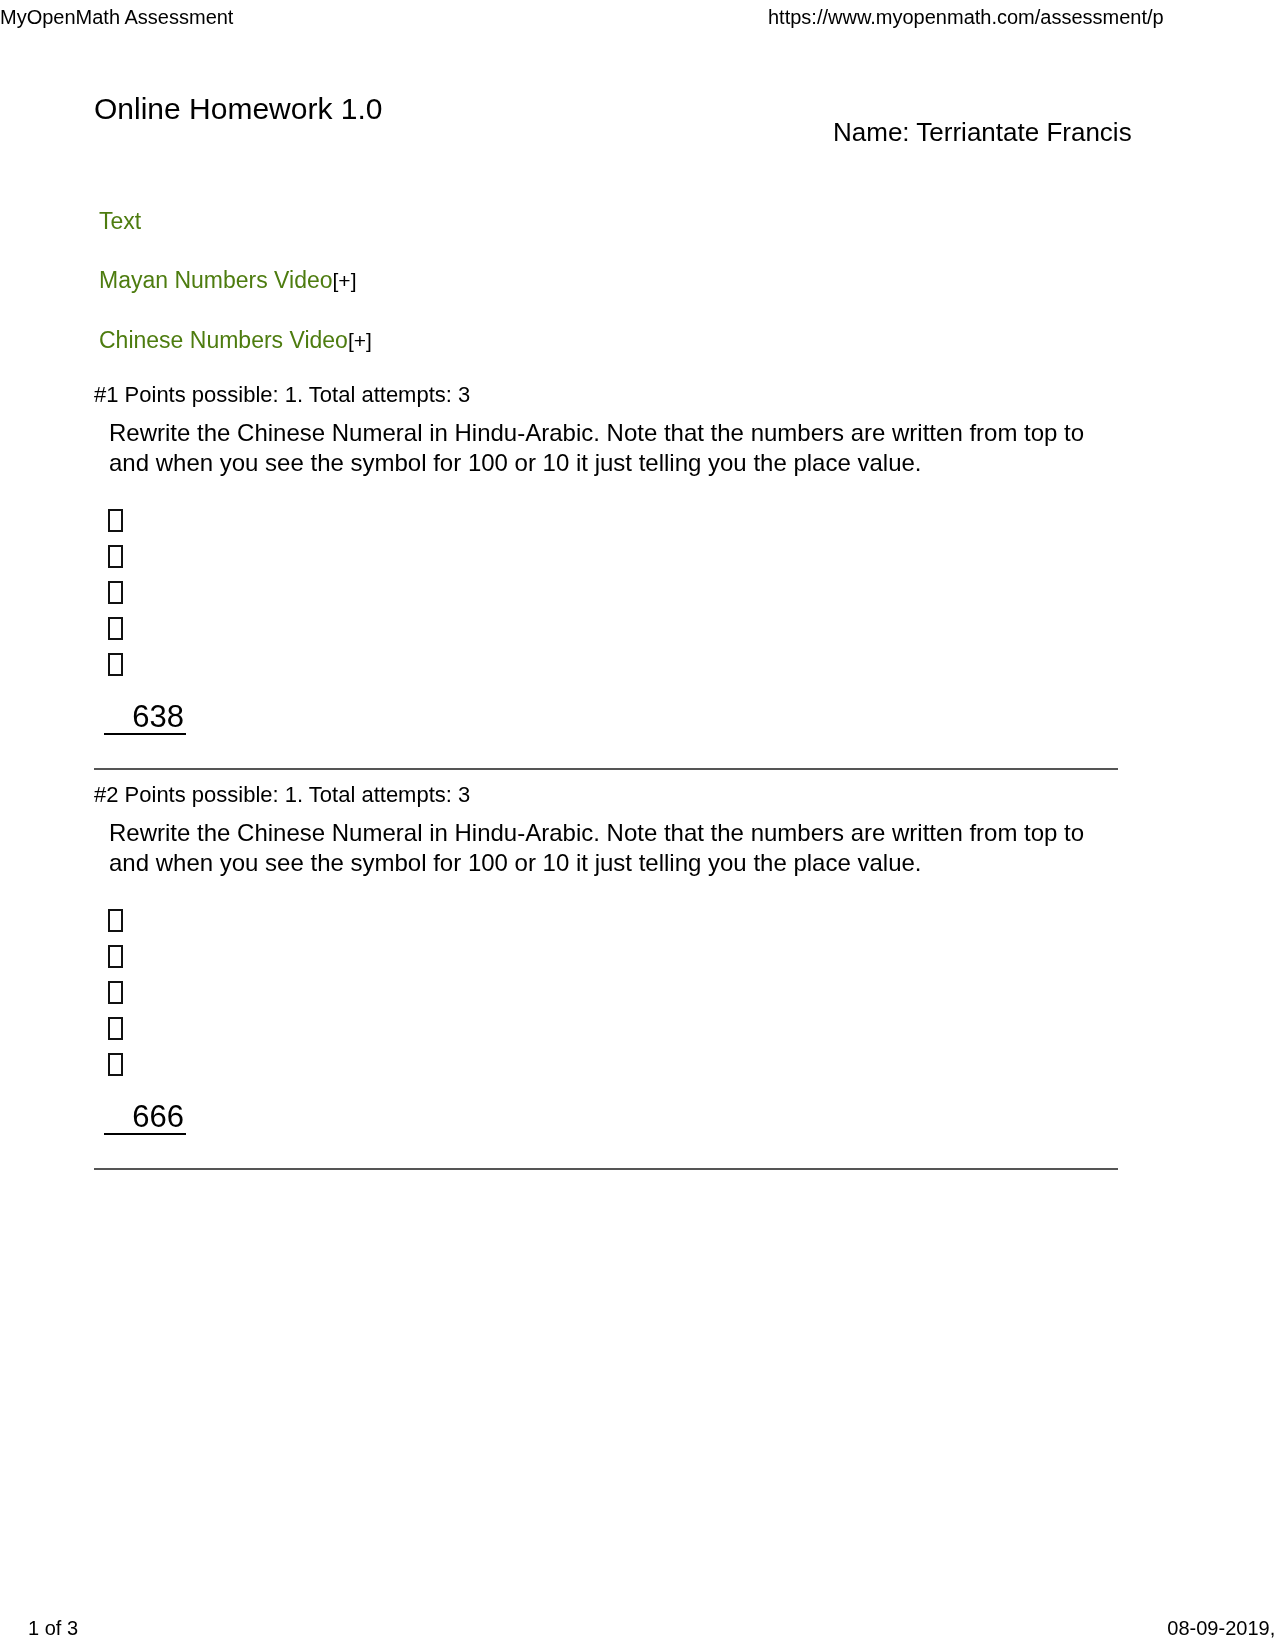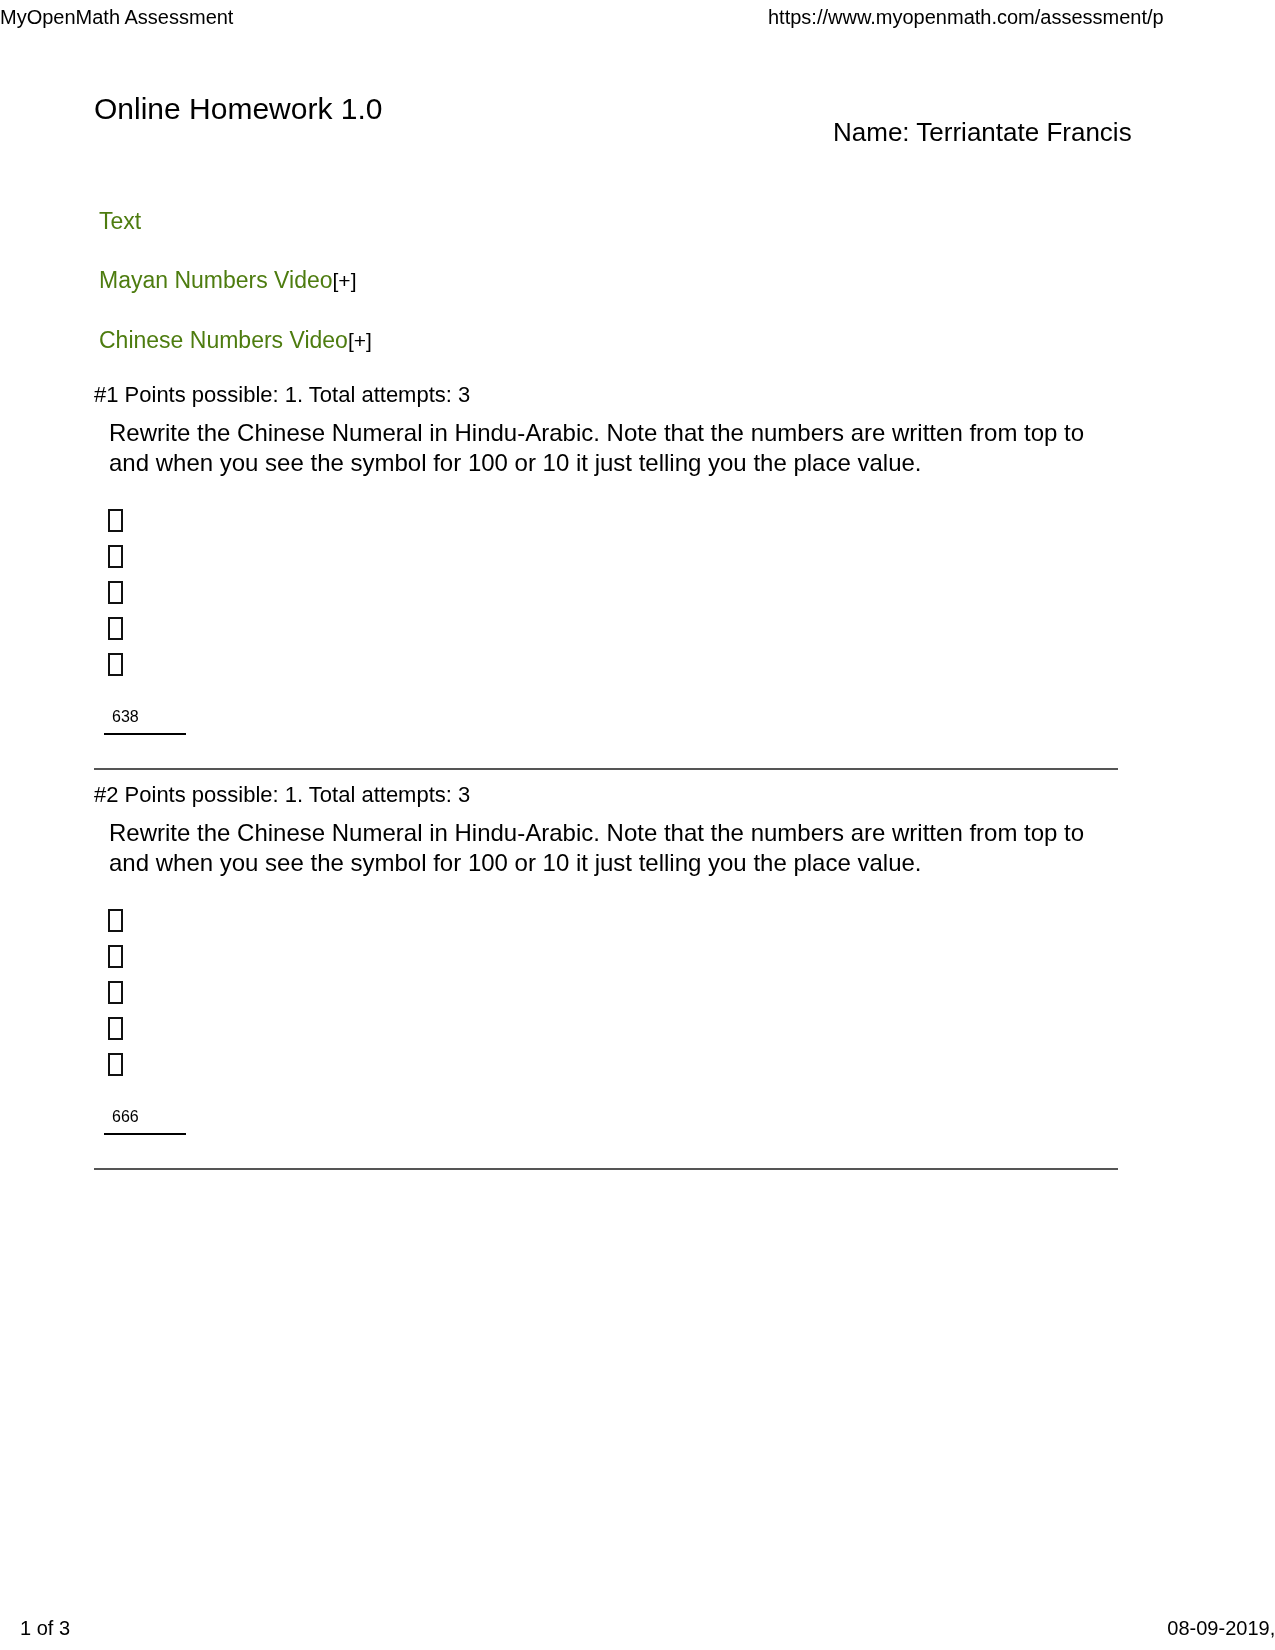--- a/index.html
+++ b/index.html
@@ -48,21 +48,21 @@
     bottom: 8px;
     left: 0px;
     width: 1275px;
     height: 28px;
     font-size: 20px;
     line-height: 28px;
     white-space: nowrap;
   }
   .print-footer .pf-left {
     position: absolute;
-    left: 8px;
+    left: 16px;
     top: 0px;
     padding-left: 12px;
   }
   .print-footer .pf-right {
     position: absolute;
     right: 0px;
     top: 0px;
     transform: translateX(28px);
   }
 
@@ -174,24 +174,24 @@
   .answer-row {
     position: absolute;
     left: 104px;
     top: 321px;
     height: 34px;
   }
   .answer-blank {
     display: inline-block;
     min-width: 82px;
     border-bottom: 2px solid #000000;
-    font-size: 16px;
+    font-size: 31px;
     line-height: 28px;
     padding: 0 2px 2px 8px;
-    text-align: left;
+    text-align: right;
     color: #000000;
     box-sizing: border-box;
   }
 
   .q-rule {
     position: absolute;
     left: 94px;
     width: 1024px;
     height: 0px;
     border-top: 2px solid #555555;

